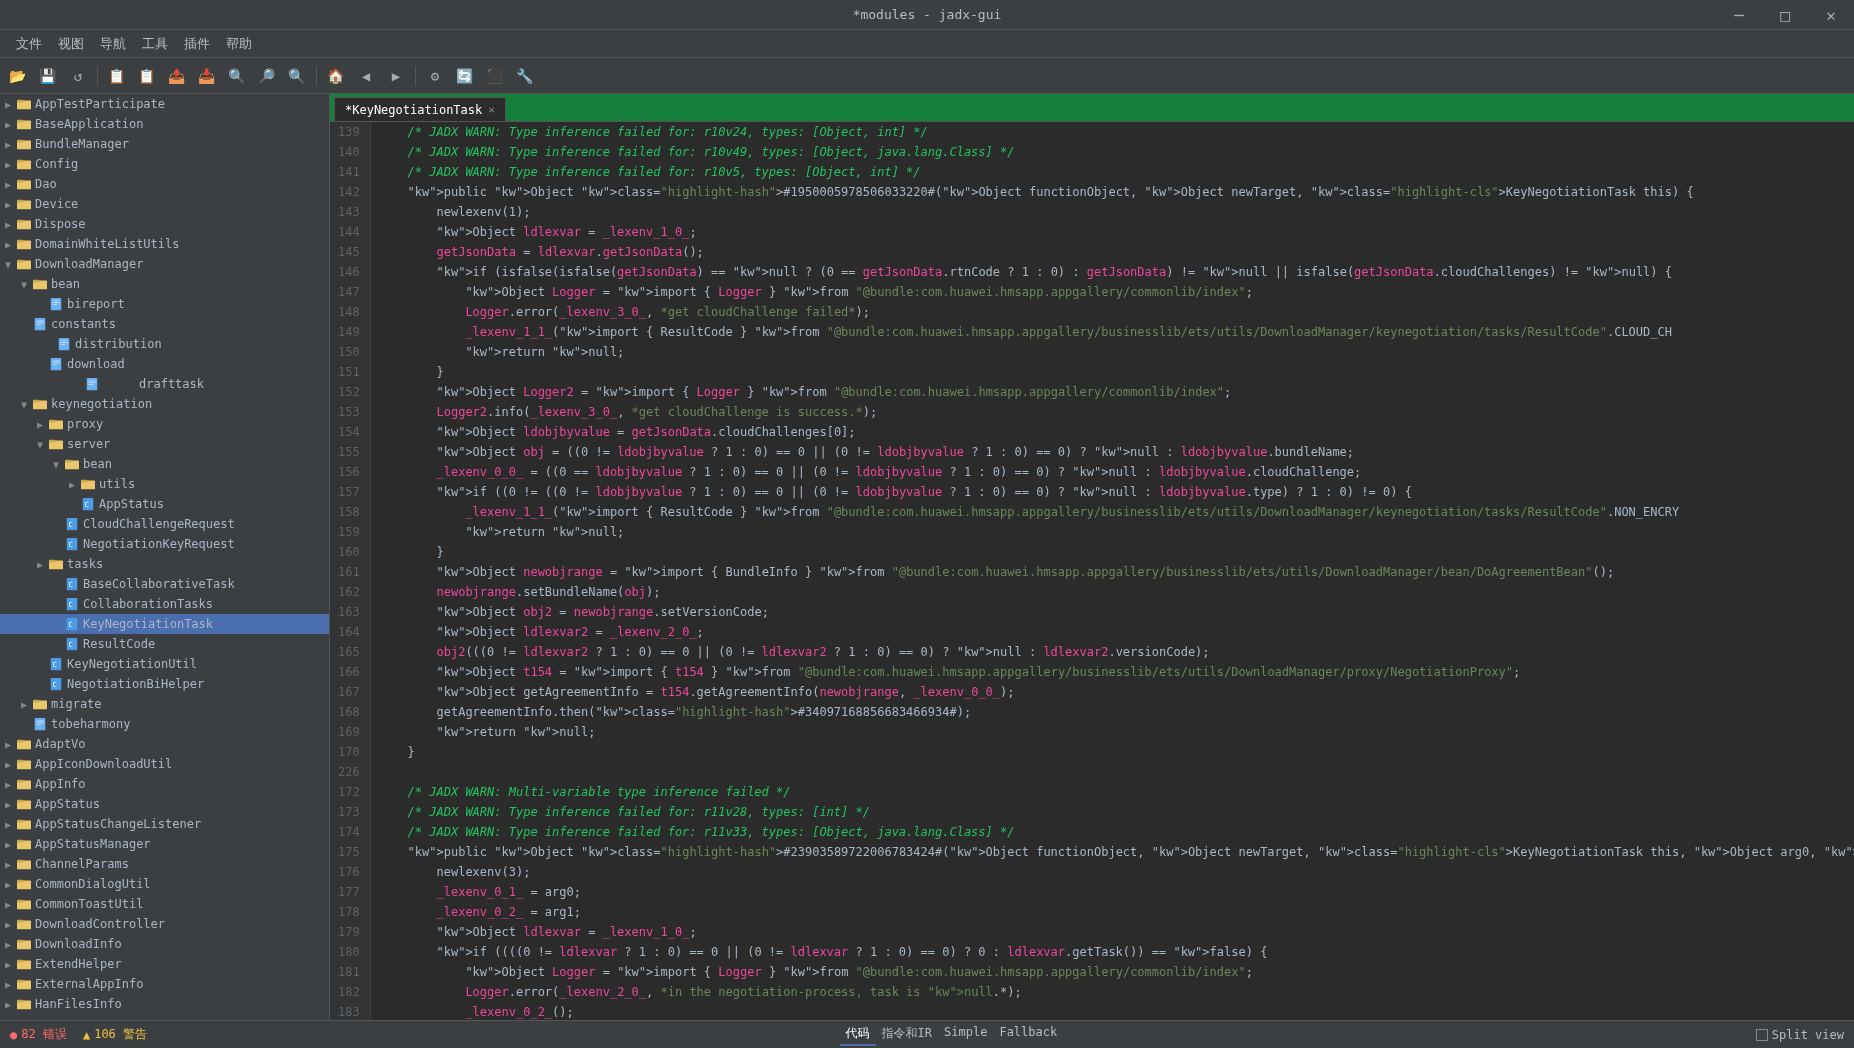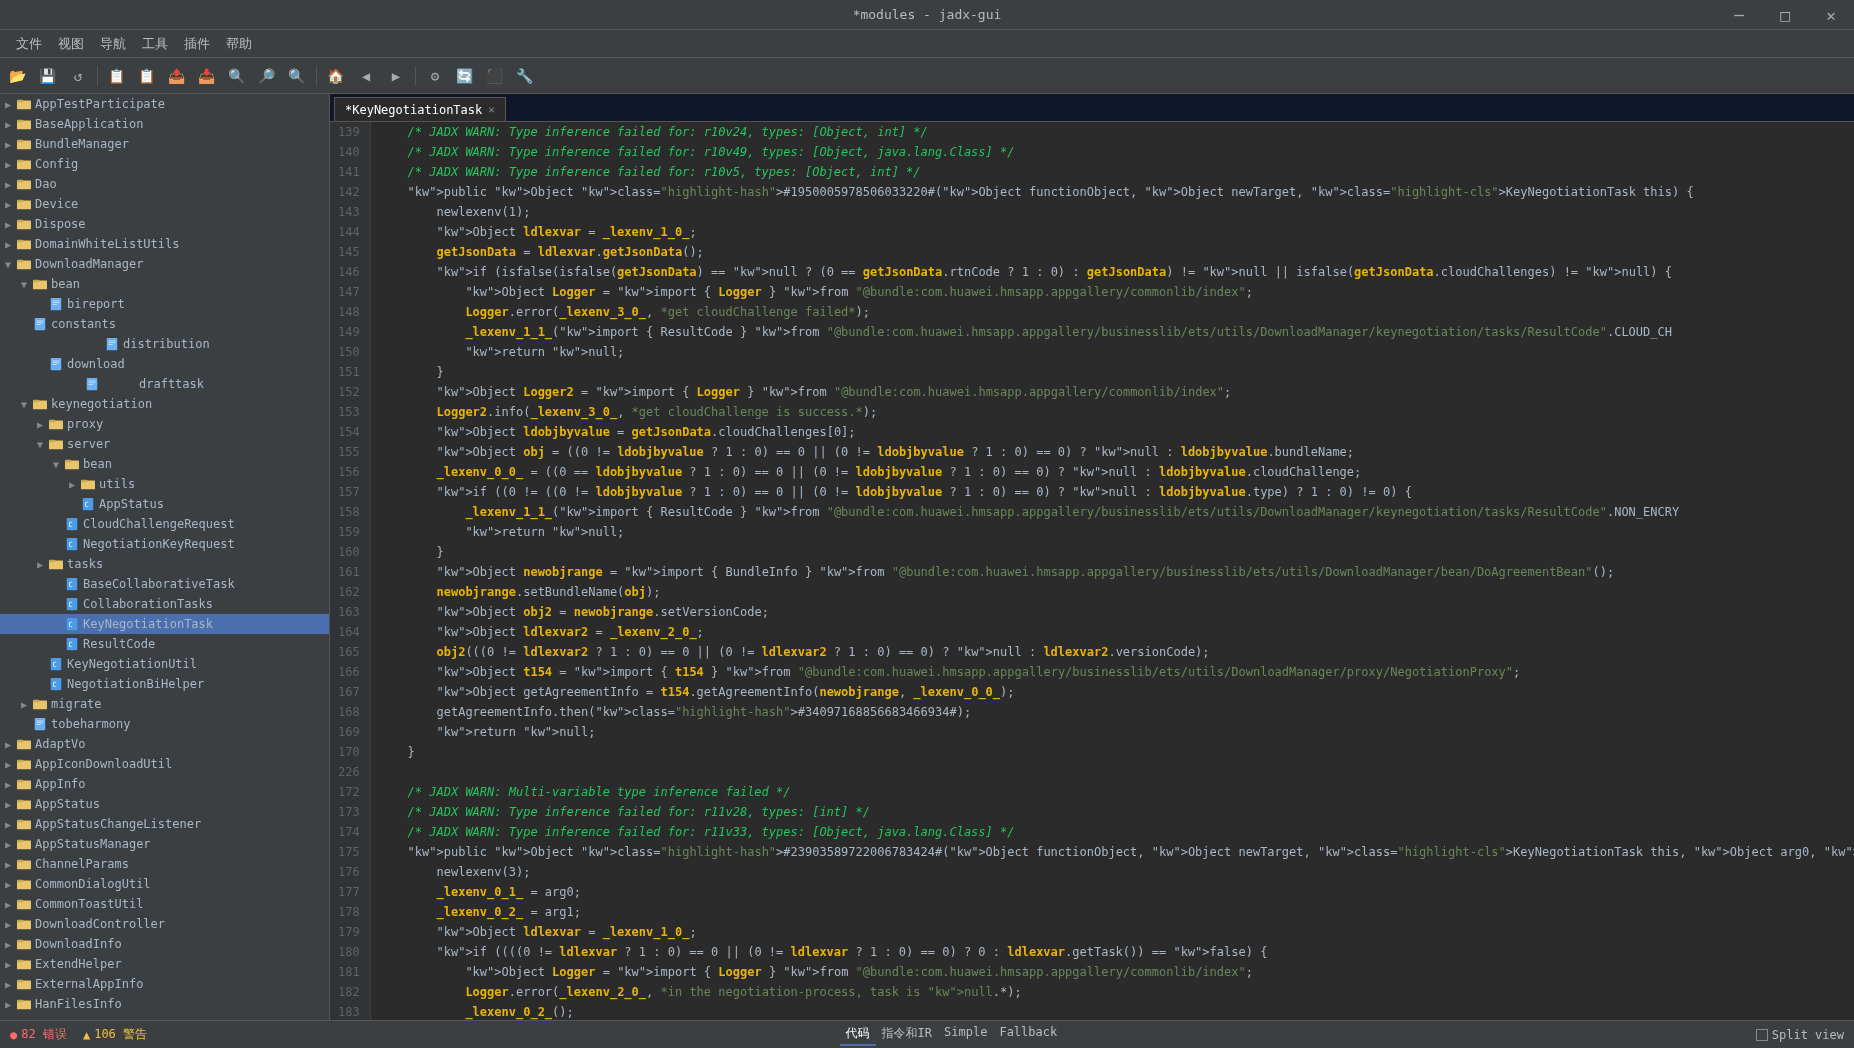--- a/index.html
+++ b/index.html
@@ -123,21 +123,21 @@
     #content {
       flex: 1;
       display: flex;
       flex-direction: column;
       background: #2b2b2b;
       overflow: hidden;
     }
 
     
     #tabbar {
-      background: #0f172a;
+      background: #15803d;
       height: 28px;
       display: flex;
       align-items: flex-end;
       border-bottom: 1px solid #555;
       padding: 0 4px;
     }
     .tab {
       display: flex;
       align-items: center;
       height: 24px;
@@ -179,21 +179,21 @@
       background: #313335;
     }
     .line-code {
       padding: 0 8px;
       white-space: pre;
       color: #a9b7c6;
       font-size: 12px;
     }
     .str { color: #6a8759; }
     .comment { color: #22c55e; font-style: italic; }
-    .var { color: #eab308; font-weight: bold; }
+    .var { color: #ec4899; }
 
     
     #statusbar {
       background: #3c3f41;
       height: 28px;
       display: flex;
       align-items: center;
       padding: 0 10px;
       border-top: 1px solid #555;
       gap: 16px;
@@ -372,21 +372,21 @@
         <span class="tree-icon">
           <svg width="14" height="14" viewBox="0 0 16 16">
             <rect x="2" y="1" width="12" height="14" rx="1" fill="#6ab0f5"></rect>
             <rect x="4" y="4" width="8" height="1" fill="white" opacity="0.6"></rect>
             <rect x="4" y="6" width="8" height="1" fill="white" opacity="0.6"></rect>
             <rect x="4" y="8" width="5" height="1" fill="white" opacity="0.6"></rect>
           </svg>
         </span>
         <span class="tree-label">constants</span>
       </div>
-      <div class="tree-item" style="padding-left: 40px; margin-left: 48px;">
+      <div class="tree-item" style="padding-left: 40px;">
         <span class="tree-arrow"> </span>
         <span class="tree-icon">
           <svg width="14" height="14" viewBox="0 0 16 16">
             <rect x="2" y="1" width="12" height="14" rx="1" fill="#6ab0f5"></rect>
             <rect x="4" y="4" width="8" height="1" fill="white" opacity="0.6"></rect>
             <rect x="4" y="6" width="8" height="1" fill="white" opacity="0.6"></rect>
             <rect x="4" y="8" width="5" height="1" fill="white" opacity="0.6"></rect>
           </svg>
         </span>
         <span class="tree-label">distribution</span>

